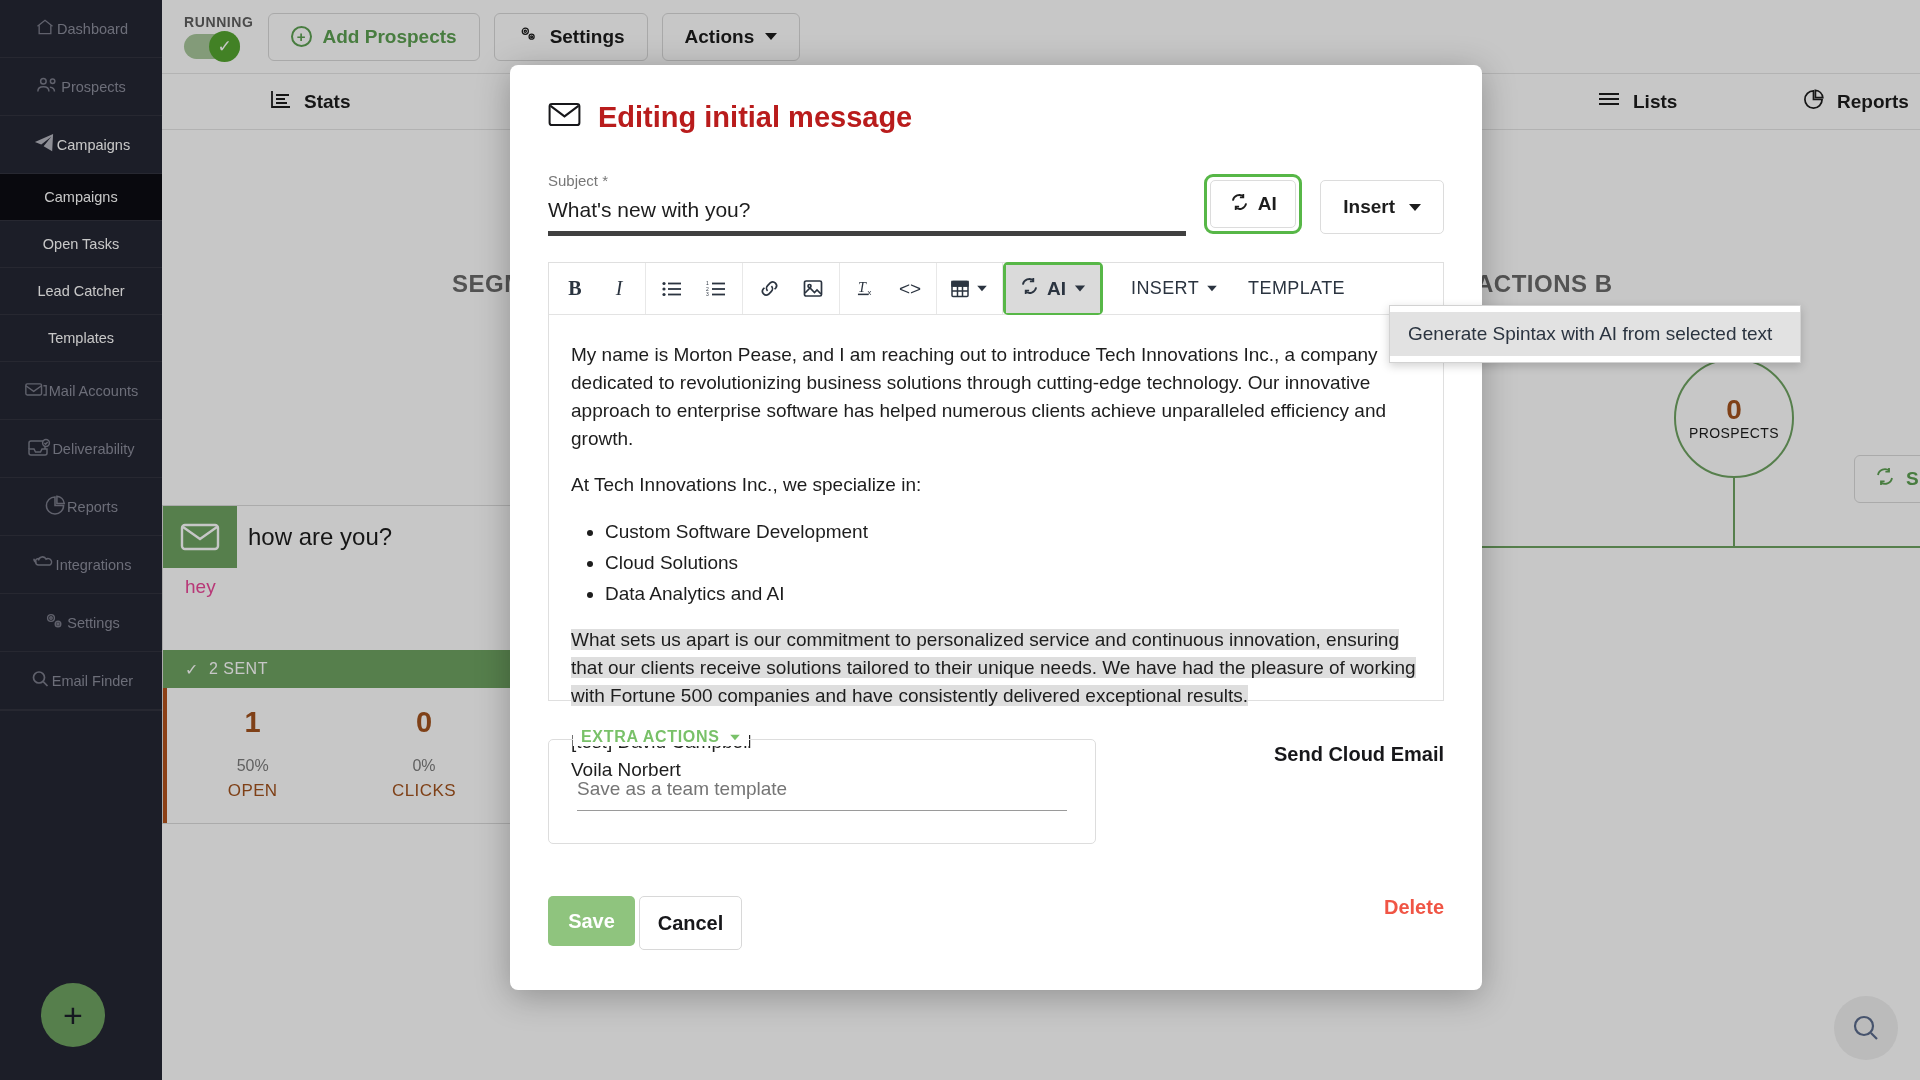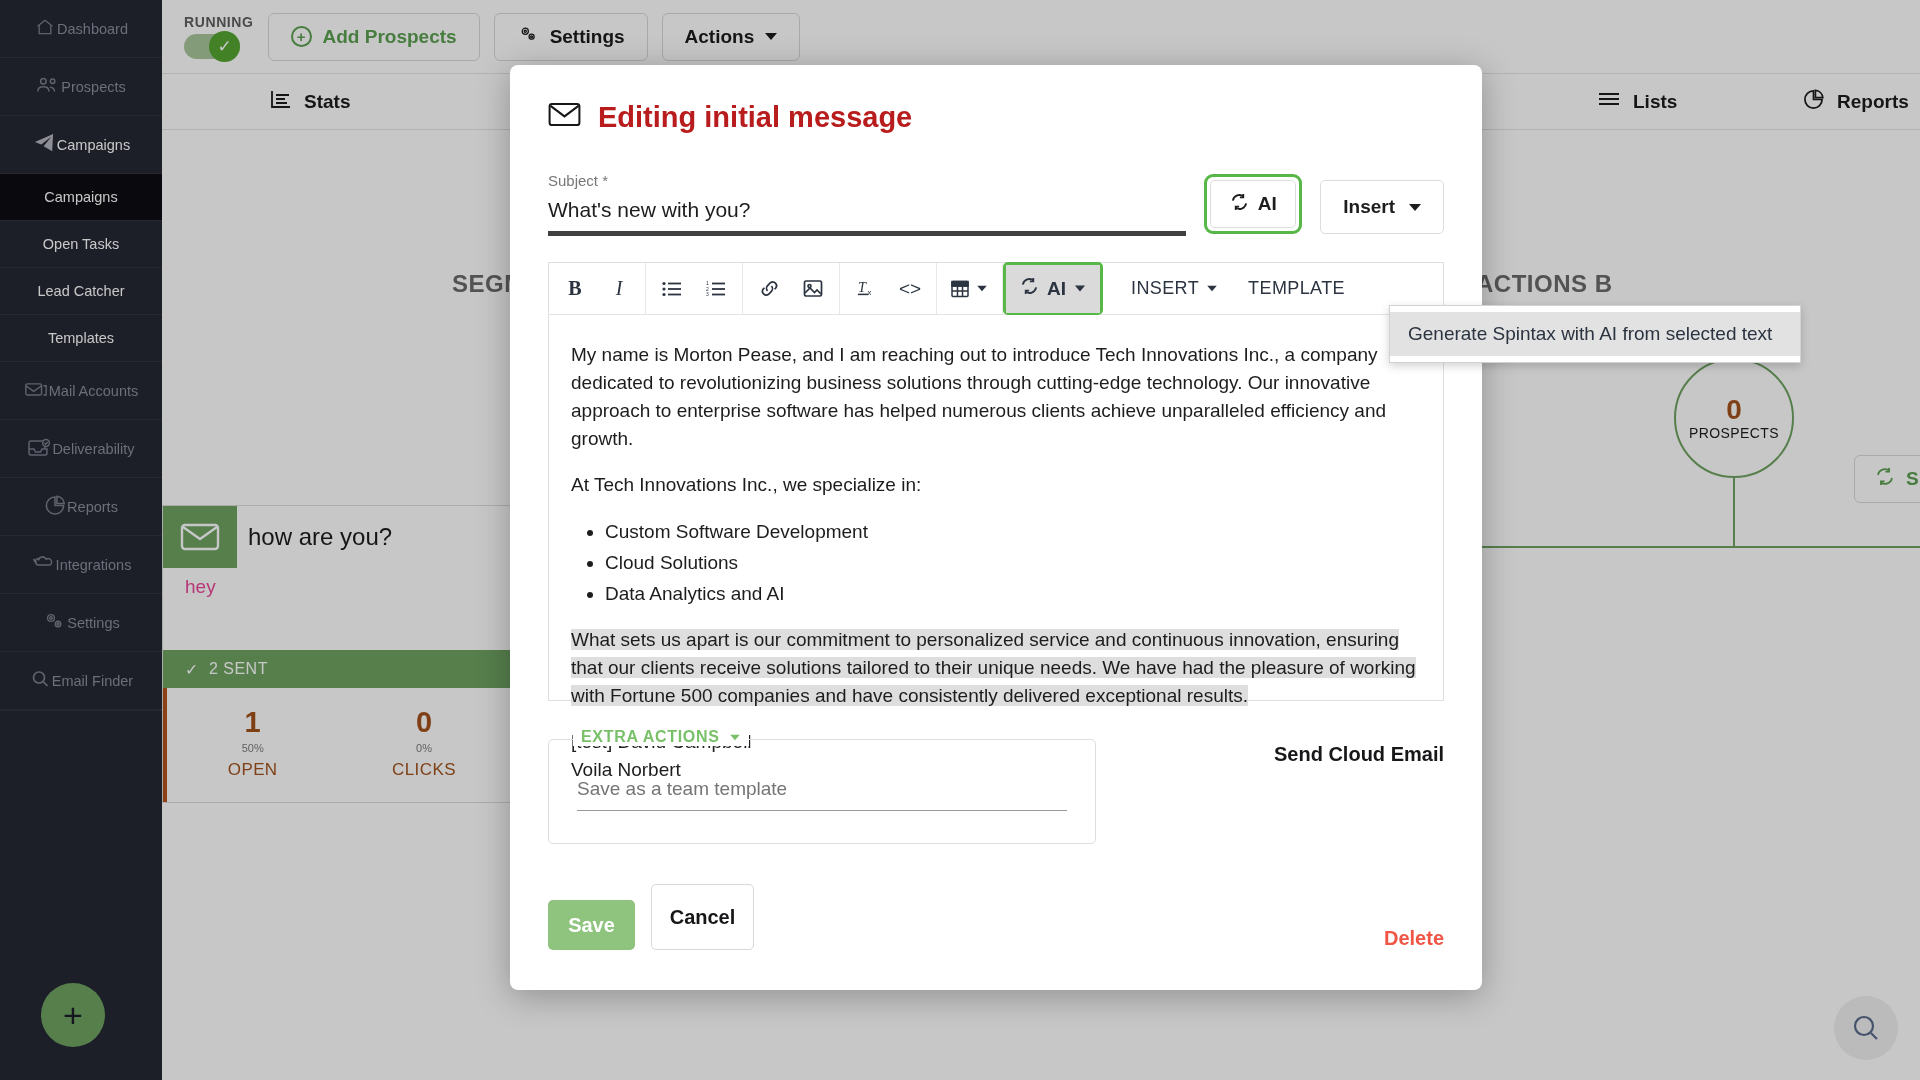--- a/index.html
+++ b/index.html
@@ -121,21 +121,21 @@
   .ec-sent {
     background: #6fa362; color: #fff; height: 38px; display: flex; align-items: center;
     gap: 10px; padding-left: 22px; font-size: 16px; letter-spacing: .5px;
   }
   .ec-stats {
     display: flex; border-left: 4px solid #b4521d; background: #fff;
     padding: 18px 0 22px 0;
   }
   .ec-stat { flex: 1; text-align: center; }
   .ec-stat .v { font-size: 29px; font-weight: 700; color: #a3531e; }
-  .ec-stat .p { font-size: 11px; color: #7d7d7d; margin-top: 3px; }
+  .ec-stat .p { font-size: 16px; color: #7d7d7d; margin-top: 18px; }
   .ec-stat .k { font-size: 17px; color: #a3531e; margin-top: 6px; letter-spacing: .4px; }
   .sub-box {
     position: absolute; left: 487px; top: 645px; width: 120px; height: 78px;
     border: 2px solid #6fa362; background: #fff;
   }
 
   .chat-bubble {
     position: absolute; right: 22px; bottom: 20px; width: 64px; height: 64px;
     border-radius: 50%; background: #f0f0f0; display: flex; align-items: center;
     justify-content: center; color: #5a6b8c;
@@ -216,28 +216,28 @@
     display: flex; align-items: center; gap: 9px;
   }
   .tmpl-input {
     width: 100%; font-size: 19px; color: #4c1d95; padding: 8px 0 10px 0;
     border-bottom: 1px solid #9a9a9a;
   }
   .send-test {
     font-size: 20px; font-weight: 700; color: #17171a; margin-top: 12px; white-space: nowrap;
   }
 
-  .footer { position: absolute; left: 38px; right: 38px; bottom: 40px; display: flex; align-items: flex-end; gap: 16px; }
+  .footer { position: absolute; left: 38px; right: 38px; bottom: 40px; display: flex; align-items: flex-start; gap: 4px; }
   .btn-save {
     background: #8fc47e; color: #fff; border: none; border-radius: 5px;
     height: 50px; width: 87px; font-size: 20px; font-weight: 700; font-family: inherit;
   }
   .btn-cancel {
     background: #fff; color: #17171a; border: 1px solid #d8d8d8; border-radius: 5px;
-    height: 66px; width: 103px; font-size: 20px; font-weight: 700; font-family: inherit;
+    height: 54px; width: 103px; font-size: 20px; font-weight: 700; font-family: inherit;
   }
   .btn-delete { margin-left: auto; color: #f05545; font-size: 20px; font-weight: 700; }
 </style>
 </head>
 <body>
 
 <div id="root">
 
   <div id="app-bg">
 

